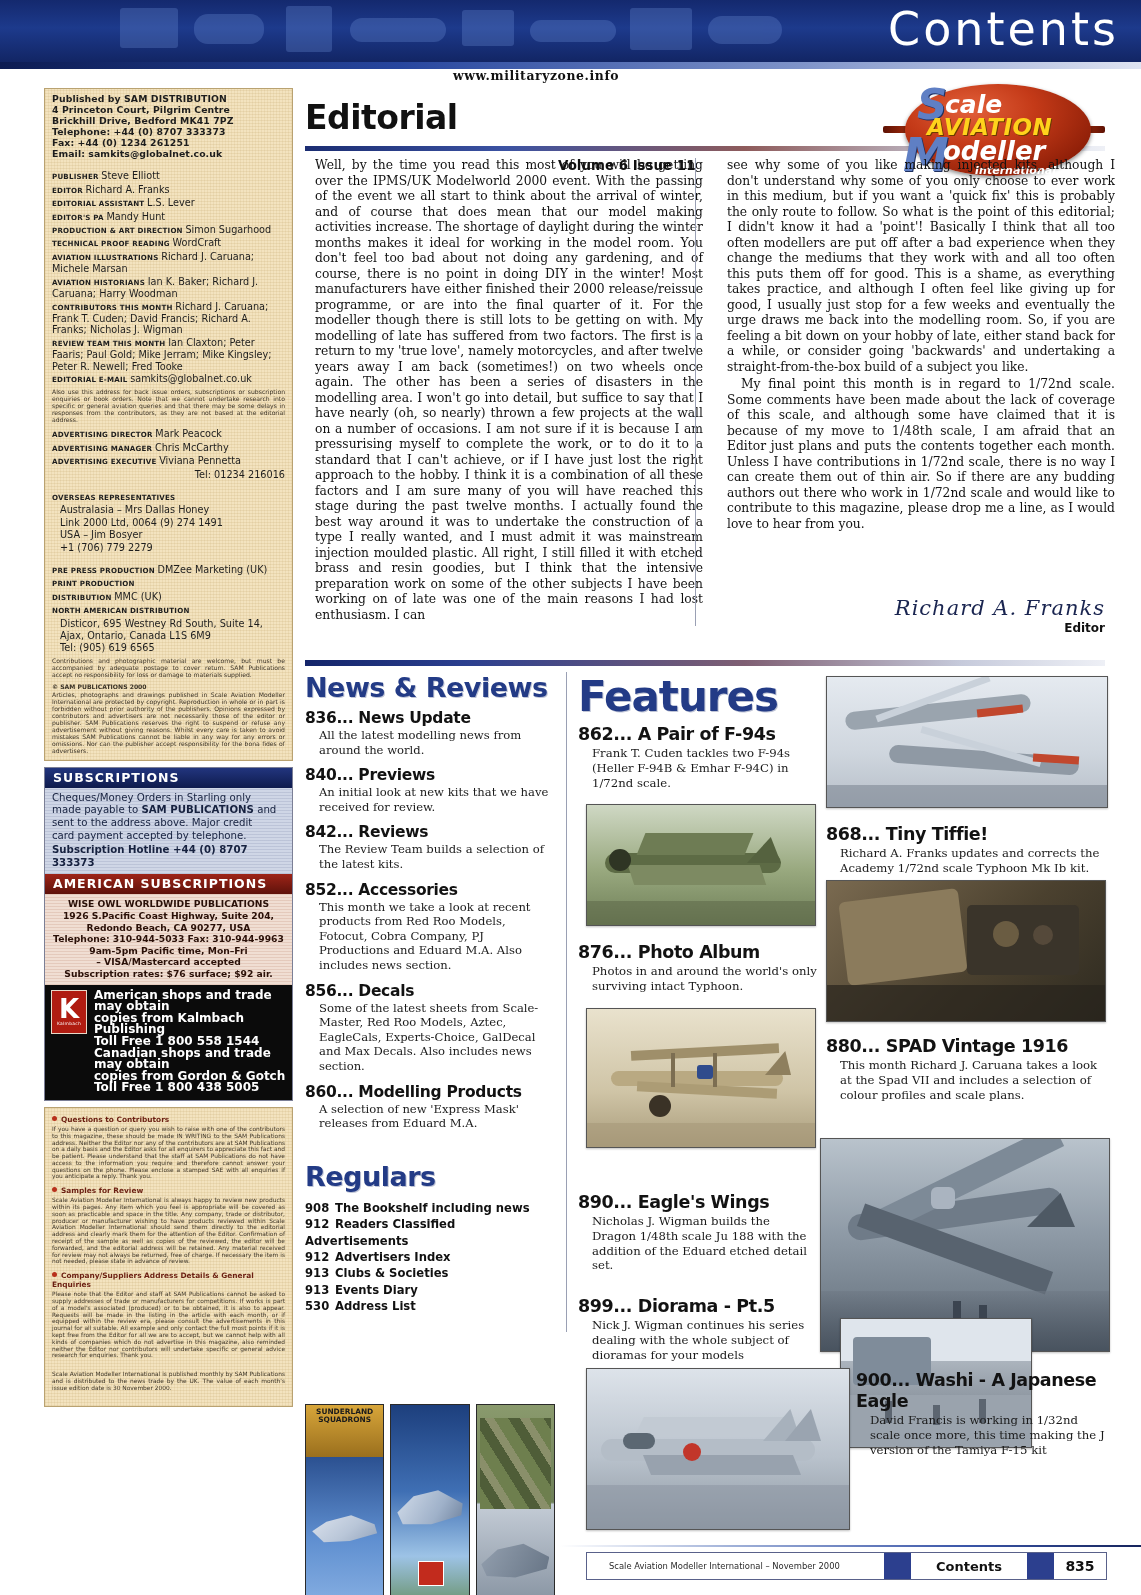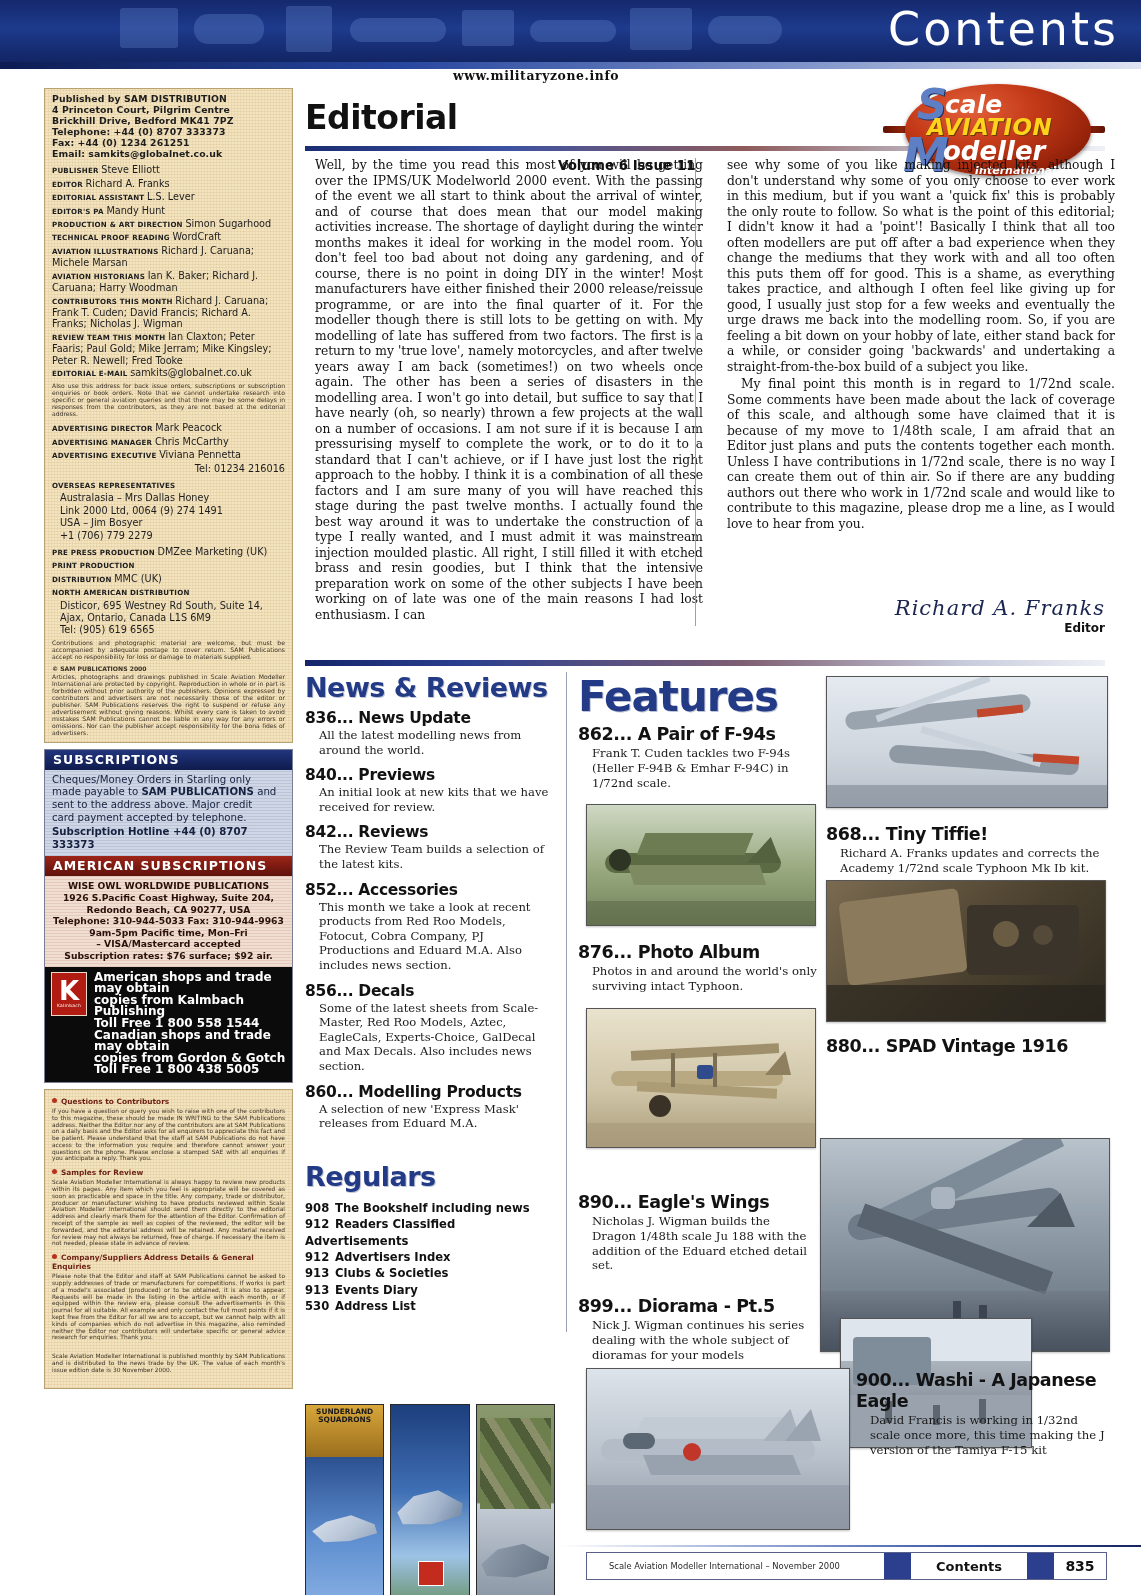--- a/index.html
+++ b/index.html
@@ -21,21 +21,21 @@
 
   
   #left-col{position:absolute;left:44px;top:88px;width:249px;}
   .parch{background:#f3e3bf;
       background-image:repeating-linear-gradient(0deg,rgba(190,160,100,.18) 0 1px,transparent 1px 3px),
                        repeating-linear-gradient(90deg,rgba(190,160,100,.14) 0 1px,transparent 1px 3px);
       border:1px solid #b9a271;}
   #imprint{padding:5px 7px 6px 7px;}
   .imp-addr{font-family:"DejaVu Sans",sans-serif;font-weight:bold;font-size:9.3px;
       line-height:10.9px;color:#1d1d1d;letter-spacing:.1px;}
-  .staff{margin-top:5px;font-size:9.6px;line-height:11.4px;color:#1d1d1d;}
+  .staff{margin-top:11px;font-size:9.6px;line-height:11.4px;color:#1d1d1d;}
   .staff .r{font-family:"DejaVu Sans",sans-serif;font-weight:bold;font-size:7.1px;
       letter-spacing:.2px;text-transform:uppercase;}
   .staff .n{font-family:"DejaVu Sans",sans-serif;font-size:9.7px;}
   .staff p{margin:0 0 1px 0;}
   .fine{font-size:6.1px;line-height:7.0px;color:#3a3226;margin-top:3px;
         text-align:justify;font-family:"DejaVu Sans",sans-serif;}
   .blk{margin-top:5px;}
   .tel-right{text-align:right;font-family:"DejaVu Sans",sans-serif;font-size:9.7px;}
 
   
@@ -473,20 +473,21 @@
     <div class="shape" style="left:84px;top:44px;width:4px;height:34px;background:#7c6e52;"></div>
     <div class="shape" style="left:126px;top:44px;width:4px;height:34px;background:#7c6e52;"></div>
     <div class="shape" style="left:178px;top:42px;width:26px;height:24px;background:#8e7f5e;clip-path:polygon(0 100%,78% 0,100% 100%);"></div>
     <div class="shape" style="left:62px;top:86px;width:22px;height:22px;background:#3a3226;border-radius:50%;"></div>
     <div class="shape" style="left:110px;top:56px;width:16px;height:14px;background:#2f4b8c;border-radius:3px;"></div>
     <div class="shape" style="left:0;top:114px;width:228px;height:24px;background:rgba(165,152,120,.55);"></div>
   </div>
 
   <div class="fitem" style="left:248px;top:368px;width:278px;">
     <div class="hd"><span>880...</span> <span>SPAD Vintage 1916</span></div>
+    <div class="bd">This month Richard J. Caruana takes a look at the Spad VII and includes a selection of colour profiles and scale plans.</div>
   </div>
 
   <div class="ph ju188" style="left:242px;top:470px;width:288px;height:212px;">
     <div class="shape" style="left:26px;top:62px;width:216px;height:26px;background:#6f7b88;border-radius:13px;transform:rotate(-8deg);"></div>
     <div class="shape" style="left:48px;top:28px;width:200px;height:24px;background:#7d8a97;transform:rotate(-26deg);"></div>
     <div class="shape" style="left:34px;top:98px;width:200px;height:24px;background:#58636f;transform:rotate(20deg);"></div>
     <div class="shape" style="left:206px;top:54px;width:48px;height:34px;background:#4e5964;clip-path:polygon(0 100%,70% 0,100% 100%);"></div>
     <div class="shape" style="left:110px;top:48px;width:24px;height:22px;background:#aab4c0;border-radius:6px;"></div>
     <div class="shape" style="left:0;top:152px;width:288px;height:60px;background:linear-gradient(180deg,rgba(110,120,132,.55),rgba(70,80,92,.9));"></div>
     <div class="shape" style="left:132px;top:162px;width:8px;height:22px;background:#3b4450;"></div>

